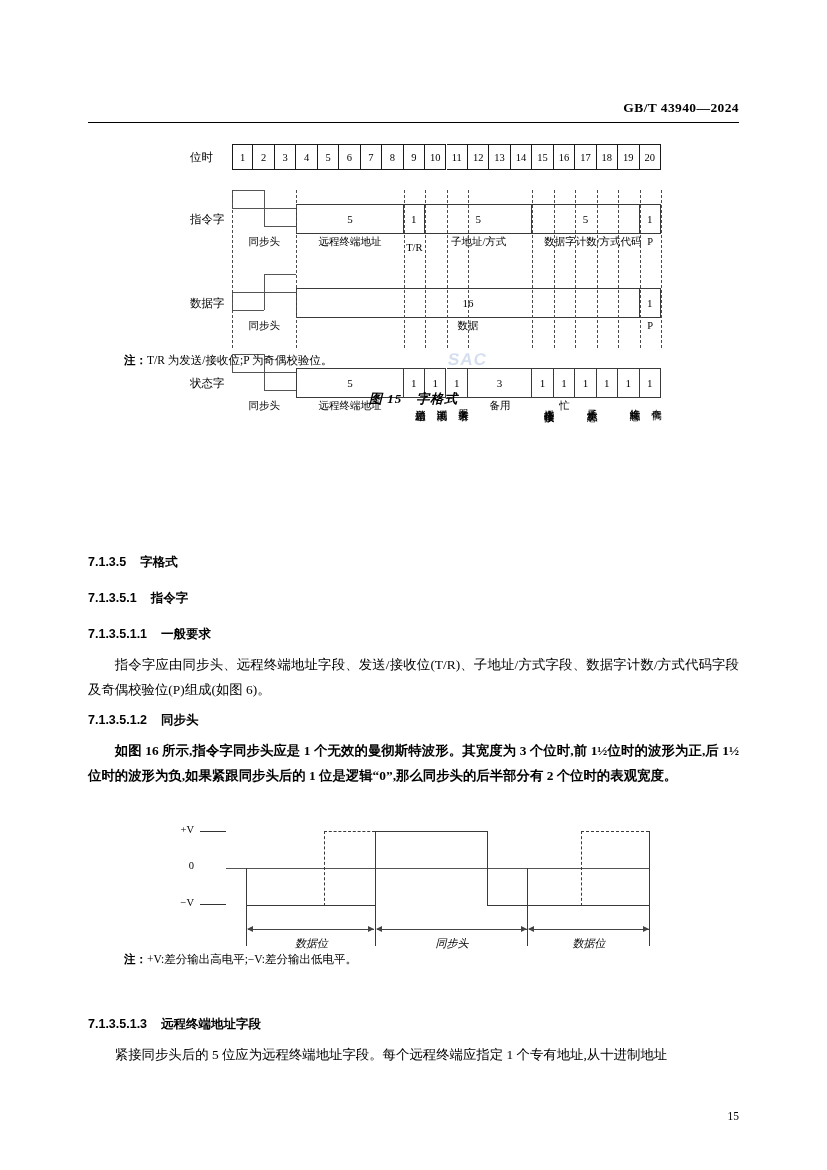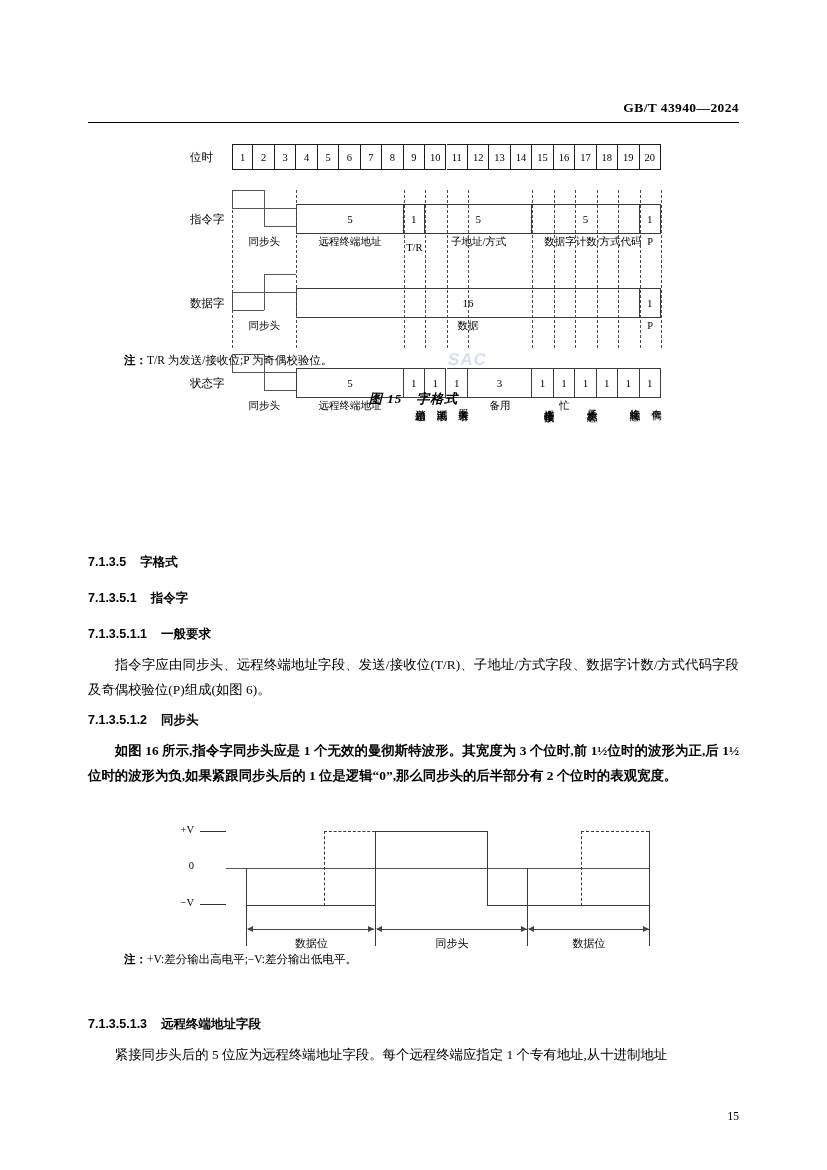--- a/index.html
+++ b/index.html
@@ -112,21 +112,21 @@
   .wvd.v { border-left: 1.5px dashed #3a3a3a; width: 0; }
   .bound { position: absolute; width: 1.2px; background: #3a3a3a; }
   .dimline { position: absolute; height: 0; border-top: 1px solid #444; }
   .arrow {
     position: absolute; width: 0; height: 0;
     border-top: 3.5px solid transparent; border-bottom: 3.5px solid transparent;
   }
   .arrow.l { border-right: 6px solid #444; }
   .arrow.r { border-left: 6px solid #444; }
   .regname {
-    position: absolute; font-size: 11px; text-align: center;
+    position: absolute; font-size: 11px; text-align: center; font-style: italic;
   }
 
   .pageno {
     position: absolute; right: 88px; bottom: 48px;
     font-size: 11.5px;
   }
 </style>
 </head>
 <body>
 

